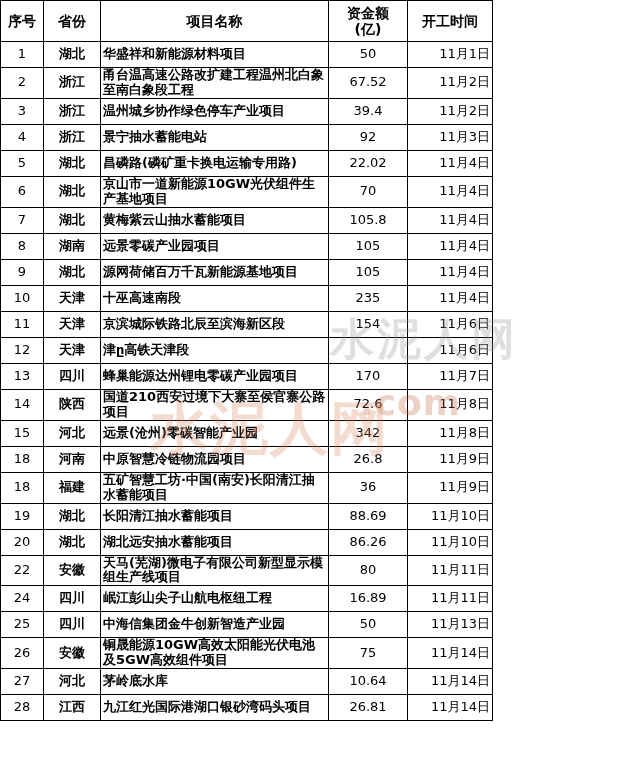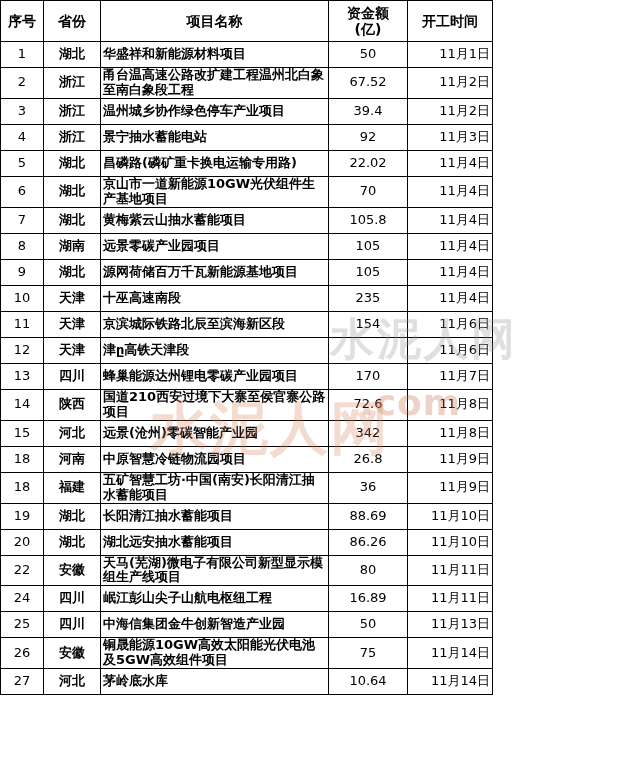--- a/index.html
+++ b/index.html
@@ -293,14 +293,21 @@
         <td class="c-amt">75</td>
         <td class="c-date">11月14日</td>
       </tr>
       <tr>
         <td class="c-seq">27</td>
         <td class="c-prov">河北</td>
         <td class="c-name">茅岭底水库</td>
         <td class="c-amt">10.64</td>
         <td class="c-date">11月14日</td>
       </tr>
+      <tr>
+        <td class="c-seq">28</td>
+        <td class="c-prov">江西</td>
+        <td class="c-name">九江红光国际港湖口银砂湾码头项目</td>
+        <td class="c-amt">26.81</td>
+        <td class="c-date">11月14日</td>
+      </tr>
     </tbody>
 </table>
 
 </body></html>

